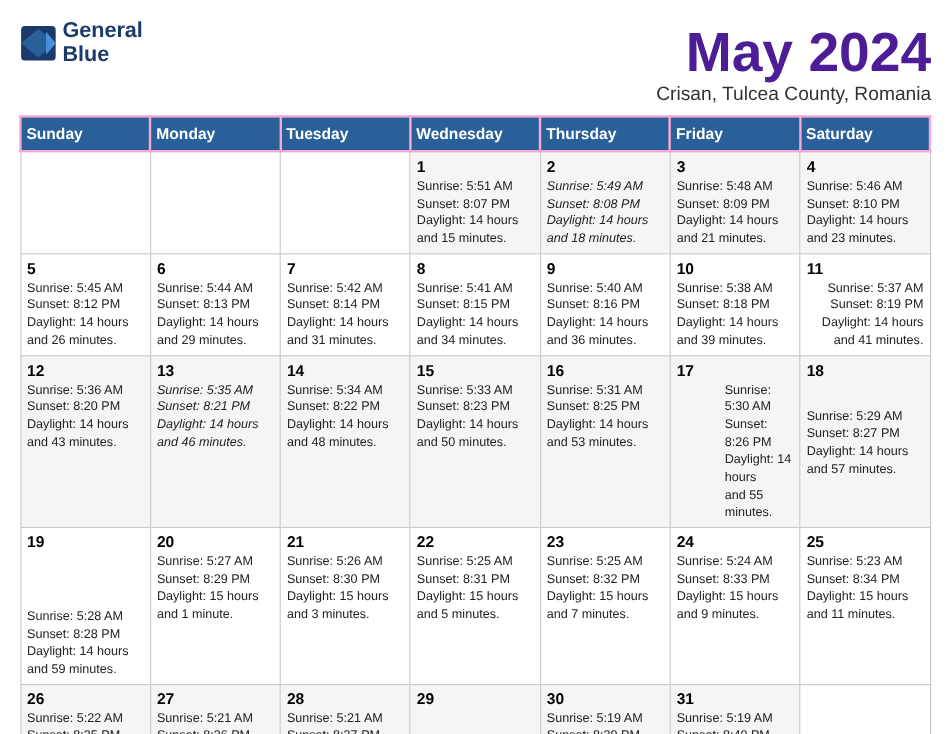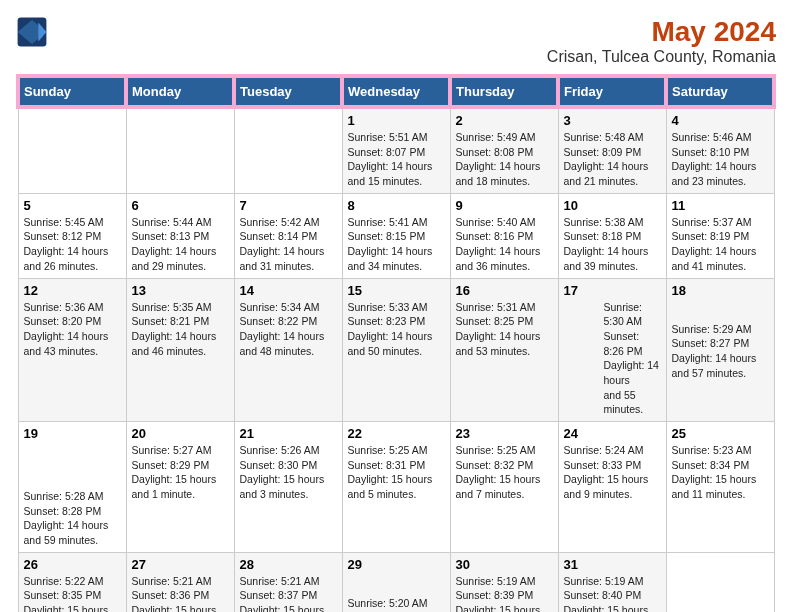--- a/index.html
+++ b/index.html
@@ -28,41 +28,41 @@
     }
     .logo-icon {
       width: 32px;
       height: 32px;
       margin-right: 4px;
     }
     .title-area {
       text-align: right;
     }
     .main-title {
-      font-size: 28px;
+      font-size: 46px;
       font-weight: bold;
-      color: #c2410c;
+      color: #4c1d95;
     }
     .subtitle {
       font-size: 16px;
       color: #333;
     }
     table {
       width: 100%;
       border-collapse: collapse;
       font-size: 11px;
     }
     thead tr th {
       background: #2a6099;
       color: #fff;
       padding: 6px 4px;
       text-align: left;
       font-size: 13px;
       font-weight: bold;
-      border: 4px solid #f9a8d4;
+      border: 2px solid #f9a8d4;
     }
     tbody tr td {
       vertical-align: top;
       padding: 4px 5px;
       border: 1px solid #ccc;
       width: 108px;
       min-height: 80px;
       background: #fff;
     }
     tbody tr:nth-child(odd) td {
@@ -86,20 +86,24 @@
 </head>
 <body>
 
 <div class="header">
   <div class="logo">
     <svg class="logo-icon" viewBox="0 0 40 40">
       <rect x="2" y="2" width="36" height="36" rx="4" fill="#1a3a6b"></rect>
       <polygon points="20,5 38,20 20,35 2,20" fill="#2a6099"></polygon>
       <polygon points="28,8 38,20 28,32" fill="#4a90d9"></polygon>
     </svg>
+    <div class="logo-text">
+      <div>General</div>
+      <div>Blue</div>
+    </div>
   </div>
   <div class="title-area">
     <div class="main-title">May 2024</div>
     <div class="subtitle">Crisan, Tulcea County, Romania</div>
   </div>
 </div>
 
 <table>
   <thead>
     <tr>
@@ -119,21 +123,21 @@
         <td class="empty-cell"></td>
         <td>
           <div class="day-number">1</div>
           <div class="day-detail" style="white-space: pre-line;">Sunrise: 5:51 AM
 Sunset: 8:07 PM
 Daylight: 14 hours
 and 15 minutes.</div>
         </td>
         <td>
           <div class="day-number">2</div>
-          <div class="day-detail" style="white-space: pre-line;">Sunrise: 5:49 AM
+          <div class="day-detail" style="white-space: pre-line; font-style: italic;">Sunrise: 5:49 AM
 Sunset: 8:08 PM
 Daylight: 14 hours
 and 18 minutes.</div>
         </td>
         <td>
           <div class="day-number">3</div>
           <div class="day-detail" style="white-space: pre-line;">Sunrise: 5:48 AM
 Sunset: 8:09 PM
 Daylight: 14 hours
 and 21 minutes.</div>
@@ -184,37 +188,37 @@
         </td>
         <td>
           <div class="day-number">10</div>
           <div class="day-detail" style="white-space: pre-line;">Sunrise: 5:38 AM
 Sunset: 8:18 PM
 Daylight: 14 hours
 and 39 minutes.</div>
         </td>
         <td>
           <div class="day-number">11</div>
-          <div class="day-detail" style="white-space: pre-line;">Sunrise: 5:37 AM
+          <div class="day-detail" style="white-space: pre-line; text-align: right;">Sunrise: 5:37 AM
 Sunset: 8:19 PM
 Daylight: 14 hours
 and 41 minutes.</div>
         </td>
       </tr>
       <tr>
         <td>
           <div class="day-number">12</div>
           <div class="day-detail" style="white-space: pre-line;">Sunrise: 5:36 AM
 Sunset: 8:20 PM
 Daylight: 14 hours
 and 43 minutes.</div>
         </td>
         <td>
           <div class="day-number">13</div>
-          <div class="day-detail" style="white-space: pre-line;">Sunrise: 5:35 AM
+          <div class="day-detail" style="white-space: pre-line; font-style: italic;">Sunrise: 5:35 AM
 Sunset: 8:21 PM
 Daylight: 14 hours
 and 46 minutes.</div>
         </td>
         <td>
           <div class="day-number">14</div>
           <div class="day-detail" style="white-space: pre-line;">Sunrise: 5:34 AM
 Sunset: 8:22 PM
 Daylight: 14 hours
 and 48 minutes.</div>

